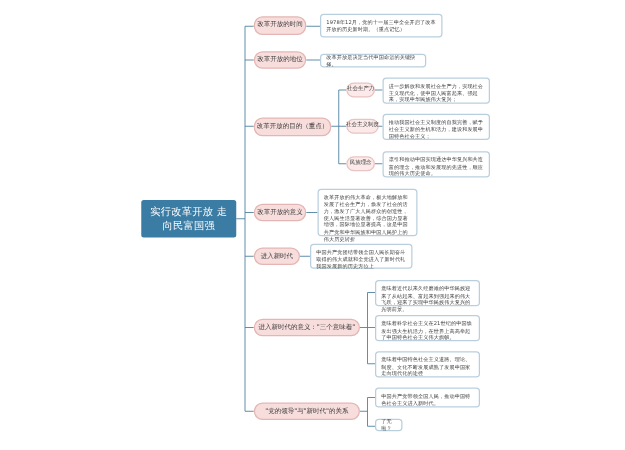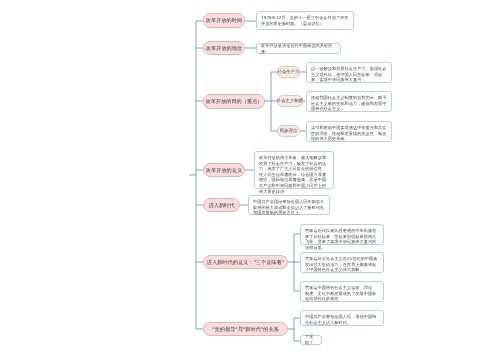--- a/index.html
+++ b/index.html
@@ -139,20 +139,21 @@
       <path d="M294,291 L300,291"></path>
 
       <path d="M288,329 L294,329"></path>
       <path d="M294,318 L294,341"></path>
       <path d="M294,318 L300,318"></path>
       <path d="M294,341 L294,341"></path>
       <path d="M294,341 L300,341"></path>
     </g>
   </svg>
 
+  <div class="node root" style="left:113px; top:160px; width:76px; height:30px;">实行改革开放 走向民富国强</div>
 
   <div class="node branch" style="left:203px; top:13px; width:42px; height:15px;">改革开放的时间</div>
   <div class="node leaf" style="left:256px; top:11px; width:98px; height:19px;">1978年12月，党的十一届三中全会开启了改革开放的历史新时期。（重点记忆）</div>
 
   <div class="node branch" style="left:203px; top:41px; width:42px; height:14px;">改革开放的地位</div>
   <div class="node leaf short" style="left:256px; top:43px; width:85px; height:11px;">改革开放是决定当代中国命运的关键抉择。</div>
 
   <div class="node branch" style="left:203px; top:94px; width:62px; height:15px;">改革开放的目的（重点）</div>
 
   <div class="node subbranch" style="left:277px; top:66px; width:23px; height:12px;">社会生产力</div>

